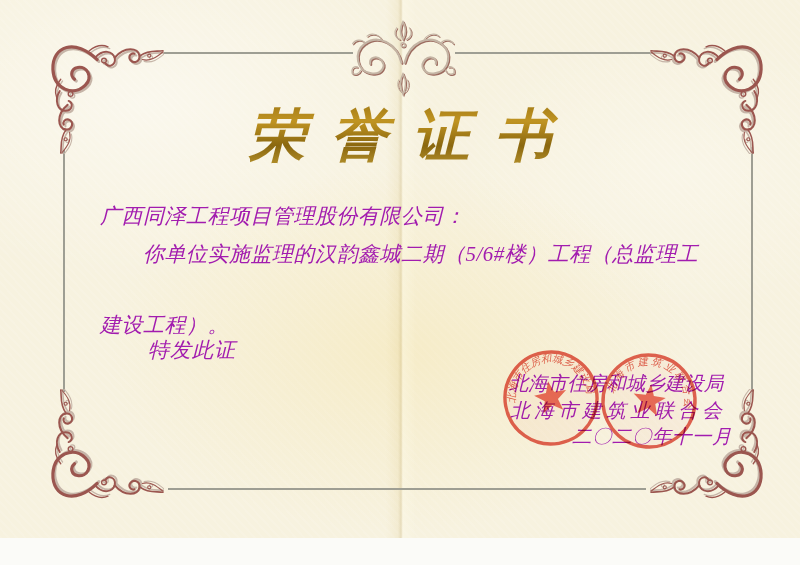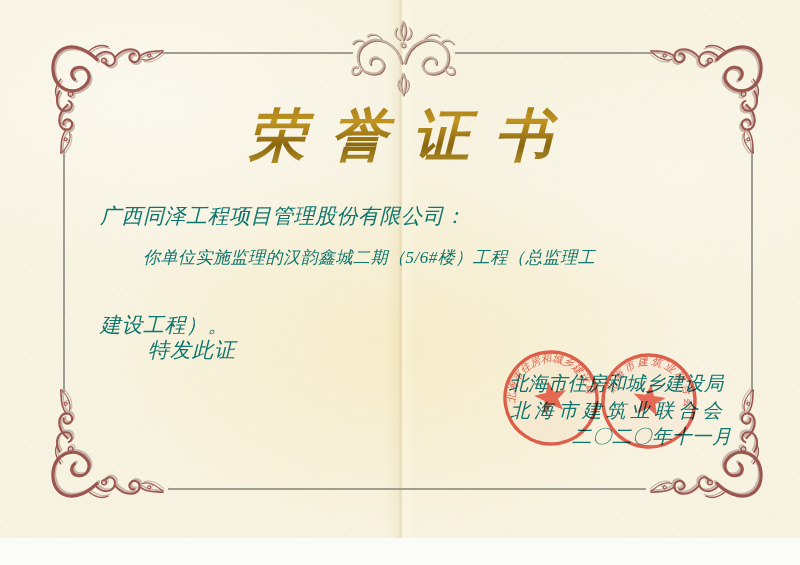--- a/index.html
+++ b/index.html
@@ -44,23 +44,23 @@
     text-shadow:0 1px 1px rgba(120,85,10,0.35);
   }
   @supports ((-webkit-background-clip:text) or (background-clip:text)){
     .title{
       background:linear-gradient(180deg,#9b7414 0%,#c09422 30%,#8a670f 62%,#c7a338 100%);
       -webkit-background-clip:text;background-clip:text;color:transparent;
       text-shadow:none;
     }
   }
   
-  .txt{position:absolute;z-index:3;color:#0f766e;white-space:nowrap;}
+  .txt{position:absolute;z-index:3;color:#a21caf;white-space:nowrap;}
   .recipient{left:100px;top:202px;font-size:21px;letter-spacing:0.5px;}
-  .b1{left:143px;top:246px;font-size:17px;letter-spacing:0.5px;}
+  .b1{left:143px;top:240px;font-size:21px;letter-spacing:0.5px;}
   .b2{left:100px;top:281px;font-size:21px;letter-spacing:0.5px;}
   .b3{left:100px;top:311px;font-size:21px;letter-spacing:0.5px;}
   .closing{left:148px;top:336px;font-size:21px;letter-spacing:1px;}
   .issuer{left:500px;width:232px;text-align:center;font-size:19.5px;}
   .iss1{top:370px;}
   .iss2{top:397px;letter-spacing:4.5px;text-indent:4.5px;}
   .issdate{top:423px;letter-spacing:0.5px;text-align:right;}
   
   .seal{position:absolute;z-index:4;mix-blend-mode:multiply;opacity:0.85;}
   .seal.left{left:501px;top:348px;transform:rotate(-10deg);}

